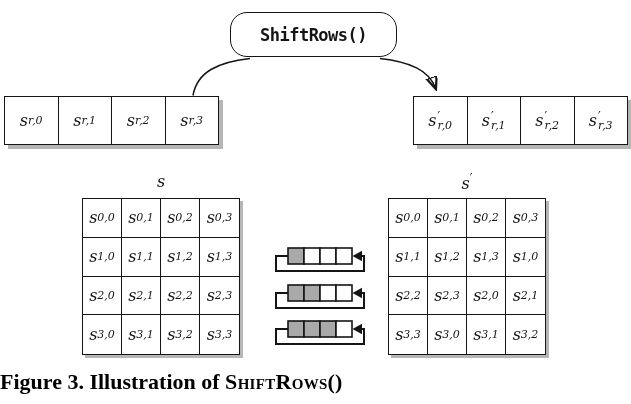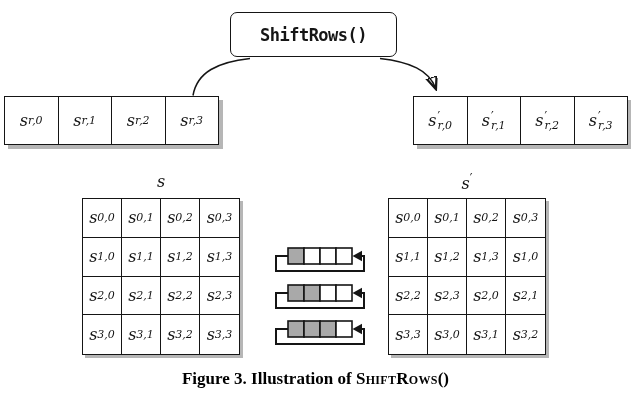--- a/index.html
+++ b/index.html
@@ -9,21 +9,21 @@
     --paper:#ffffff;
   }
   html,body{margin:0;padding:0;background:#fff;}
   #stage{
     position:relative;width:631px;height:404px;background:var(--paper);
     font-family:"DejaVu Serif", serif;overflow:hidden;
   }
   
   .fnbox{
     position:absolute;left:230px;top:12px;width:167px;height:45px;
-    box-sizing:border-box;border:1.6px solid var(--ink);border-radius:7px;
+    box-sizing:border-box;border:1.6px solid var(--ink);border-radius:17px;
     background:var(--paper);display:flex;align-items:center;justify-content:center;
   }
   .fnbox span{
     font-family:"DejaVu Sans Mono", monospace;font-weight:bold;
     font-size:17px;color:var(--ink);letter-spacing:-0.5px;
   }
   
   .arcs{position:absolute;left:0;top:0;width:631px;height:170px;}
   .arcs path{stroke:var(--ink);stroke-width:1.5;fill:none;}
   
@@ -62,23 +62,23 @@
   .mcell:nth-child(4n){border-right:none;}
   .mcell:nth-child(n+13){border-bottom:none;}
   
   .reg{position:absolute;left:272px;width:96px;height:30px;}
   .reg .loop{stroke:var(--ink);stroke-width:2;fill:none;}
   .reg .sq{fill:var(--paper);stroke:var(--ink);stroke-width:1.6;}
   .reg .sq.shaded{fill:var(--shaded);}
   .reg .ah{fill:var(--ink);}
   
   .caption{
-    position:absolute;left:0;top:369px;width:631px;text-align:center;
+    position:absolute;left:0;top:369px;width:631px;
     font-family:"Liberation Serif","DejaVu Serif",serif;font-weight:bold;
-    font-size:17px;color:#000;
+    font-size:22px;color:#000;
   }
   .caption .sc{font-variant:small-caps;letter-spacing:0.3px;}
 </style>
 </head>
 <body>
 
 <div id="stage">
 
   <svg class="arcs" viewBox="0 0 631 170">
     <defs>

